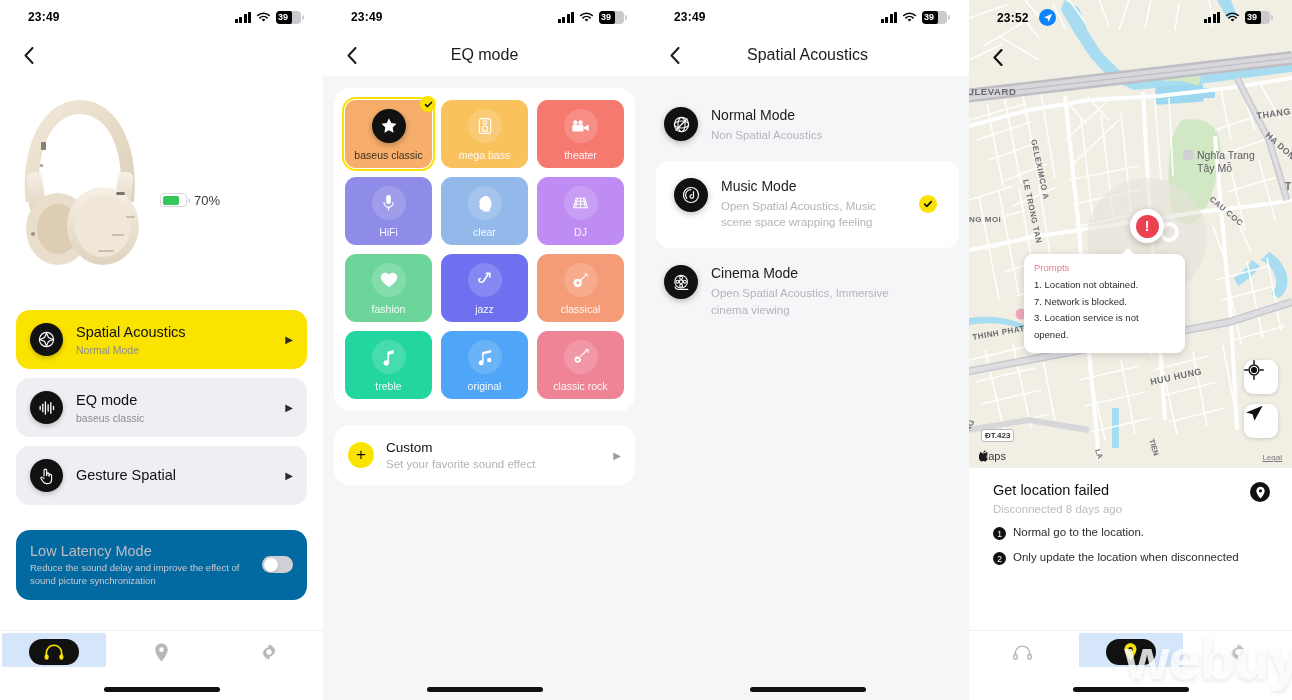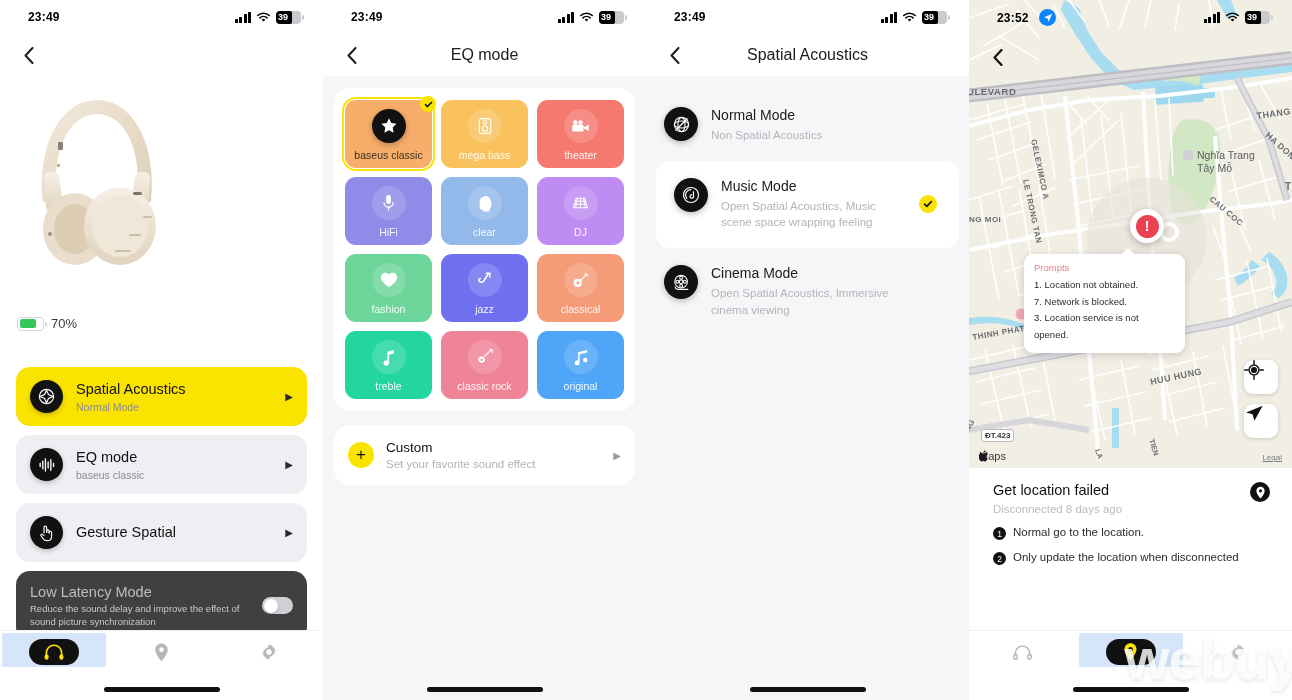--- a/index.html
+++ b/index.html
@@ -28,33 +28,33 @@
   .batt .cap { position: absolute; right: -3px; top: 4px; width: 2px; height: 5px; background: #c9c9ce; border-radius: 0 2px 2px 0; }
 
   
   .navbar { height: 42px; display: flex; align-items: center; padding: 0 16px; position: relative; }
   .back { width: 26px; height: 26px; display: flex; align-items: center; justify-content: center; cursor: pointer; }
   .back svg { display:block; }
   .nav-title { position: absolute; left: 0; right: 0; text-align: center; font-size: 16px; color: #1c1c1e; font-weight: 400; pointer-events: none; }
 
   
   .p1-body { height: calc(700px - 34px); display: flex; flex-direction: column; }
-  .hp-wrap { flex: 0 0 auto; padding-top: 8px; display:flex; flex-direction: column; align-items: flex-start; margin-left: 17px; }
+  .hp-wrap { flex: 0 0 auto; padding-top: 8px; display:flex; flex-direction: row; align-items: center; }
   .hp-img { width: 160px; height: 190px; position: relative; }
   .batt-row { display: flex; align-items: center; gap: 7px; margin-top: 42px; }
   .batt2 { width: 27px; height: 14px; border-radius: 4px; border: 1.6px solid #d7d7dc; position: relative; background:#fff;}
   .batt2 .f { position: absolute; left: 1.5px; top: 1.5px; bottom: 1.5px; width: 16px; background: #34c759; border-radius: 2px; }
   .batt2 .cap2 { position: absolute; right: -4px; top: 4px; width: 2.5px; height: 5px; background: #d7d7dc; border-radius: 0 2px 2px 0; }
   .batt-pct { font-size: 13px; color: #3c3c43; }
 
   .cards { padding: 0 16px; margin-top: 36px; display: flex; flex-direction: column; gap: 9px; }
   .card { border-radius: 14px; padding: 13px 14px; display: flex; align-items: center; gap: 13px; position: relative; min-height: 54px; }
   .card.yellow { background: #FBE300; }
   .card.grey { background: #EDEFF3; }
-  .card.disabled { background: #404040; }
+  .card.disabled { background: #0369a1; margin-top: 16px; }
   .c-ico { width: 33px; height: 33px; border-radius: 50%; background: #111; display: flex; align-items: center; justify-content: center; flex: 0 0 33px; box-shadow: 0 2px 5px rgba(0,0,0,.22); }
   .c-txt { flex: 1 1 auto; min-width:0; }
   .c-title { font-size: 14.5px; color: #111; font-weight: 400; line-height: 1.25; }
   .c-sub { font-size: 10.5px; color: #8b8b92; margin-top: 2px; }
   .chev { color: #2b2b2e; font-size: 10px; flex: 0 0 auto; }
   .card.disabled .c-title { color: #bcbcc3; font-size: 14.5px; }
   .card.disabled .c-sub { color: #c9c9cf; font-size: 9.5px; line-height: 1.35; }
   .toggle { width: 31px; height: 17px; border-radius: 9px; background: #cfcfd6; position: relative; flex: 0 0 31px; }
   .toggle .knob { position: absolute; left: 1.5px; top: 1.5px; width: 14px; height: 14px; border-radius: 50%; background: #fff; box-shadow: 0 1px 2px rgba(0,0,0,.22); }
 
@@ -421,40 +421,40 @@
 
         <div class="eq-cell" style="background:#23D6A0">
           <span class="ring">
               <svg width="14" height="17" viewBox="0 0 15 18">
                 <path d="M12.5 1 5.8 2.9v9.2a3 3 0 1 0 1.8 2.7V6l5-1.4z" fill="#fff"></path>
               </svg>
             </span>
           <span class="eq-label">treble</span>
         </div>
 
+        <div class="eq-cell" style="background:#4FA5F7">
+          <span class="ring">
+              <svg width="17" height="17" viewBox="0 0 18 18">
+                <path d="M16 1 6.5 3.4v8.9a2.6 2.6 0 1 0 1.6 2.4V5.6L16 3.6z" fill="#fff"></path>
+                <circle cx="14" cy="11.6" r="2.3" fill="#fff"></circle>
+              </svg>
+            </span>
+          <span class="eq-label">original</span>
+        </div>
+
         <div class="eq-cell" style="background:#F08497">
           <span class="ring">
               <svg width="17" height="17" viewBox="0 0 19 19" fill="none" stroke="#fff" stroke-width="1.3">
                 <path d="M8.6 9.2c-1.6-1.4-4.5-.9-5.6.9-1.1 1.8.2 4.6 2.4 5.2 2.2.6 4.6-.9 4.6-3 0-1-.5-2-1.4-3z" fill="#fff" stroke="none"></path>
                 <circle cx="6.3" cy="12.2" r="1.3" fill="#F08497" stroke="none"></circle>
                 <path d="M9.6 8.3 16.4 1.6" stroke-linecap="round"></path>
                 <path d="M14.8 1h3.2v3.2"></path>
               </svg>
             </span>
           <span class="eq-label">classic rock</span>
-        </div>
-
-        <div class="eq-cell" style="background:#4FA5F7">
-          <span class="ring">
-              <svg width="17" height="17" viewBox="0 0 18 18">
-                <path d="M16 1 6.5 3.4v8.9a2.6 2.6 0 1 0 1.6 2.4V5.6L16 3.6z" fill="#fff"></path>
-                <circle cx="14" cy="11.6" r="2.3" fill="#fff"></circle>
-              </svg>
-            </span>
-          <span class="eq-label">original</span>
         </div>
 
       </div>
     </div>
 
     <div class="custom-card">
       <span class="plus">+</span>
       <span style="flex:1">
         <span class="cu-title" style="display:block">Custom</span>
         <span class="cu-sub" style="display:block">Set your favorite sound effect</span>

